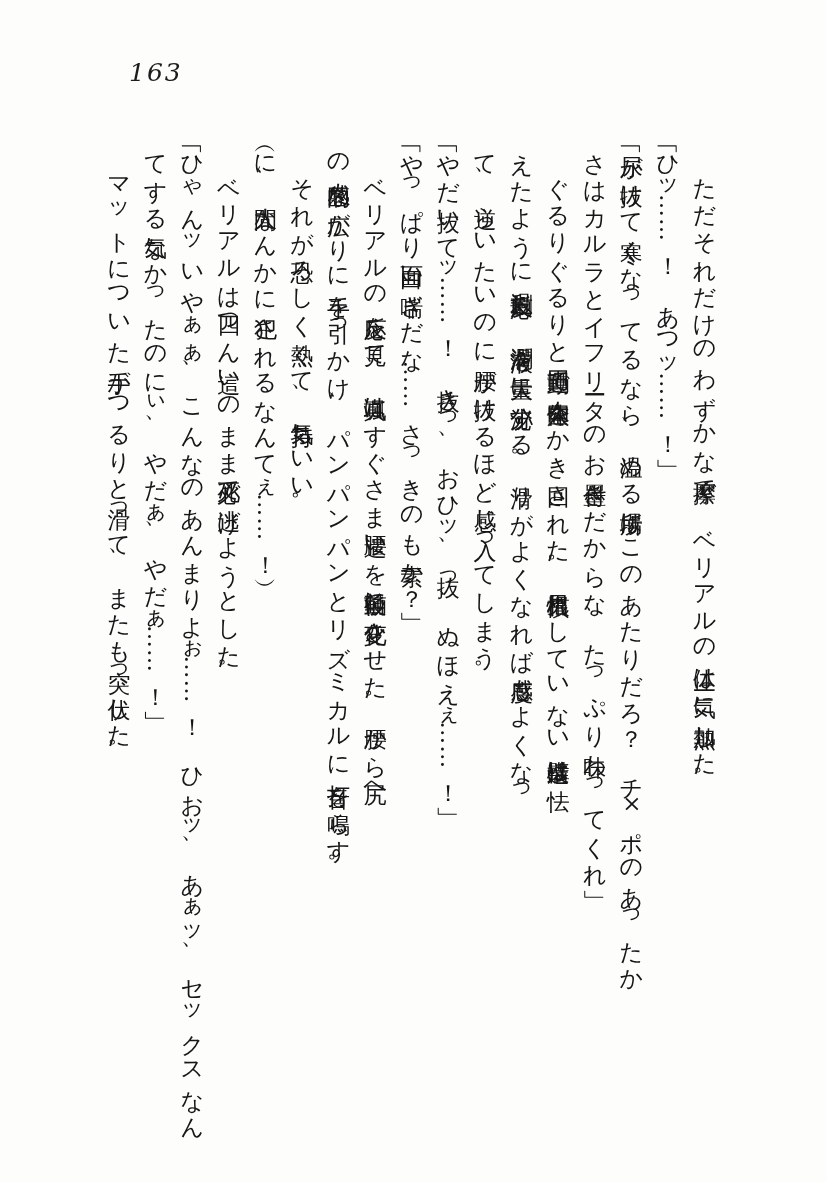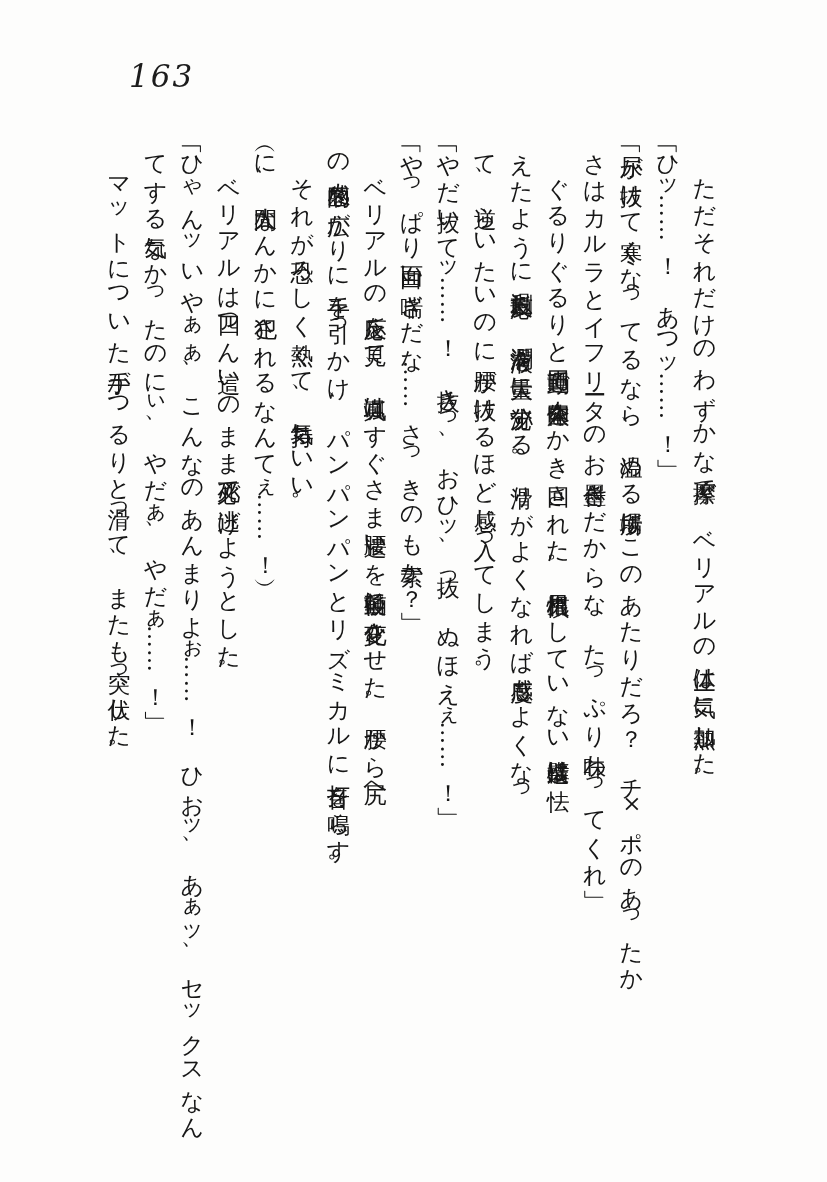--- a/index.html
+++ b/index.html
@@ -14,21 +14,21 @@
     background: #fdfdfc;
     overflow: hidden;
     font-family: "DejaVu Serif", "Liberation Serif", serif;
     color: #141414;
   }
   .page-number {
     position: absolute;
     left: 129px;
     top: 58px;
     font-style: italic;
-    font-size: 31px;
+    font-size: 25px;
     letter-spacing: 2px;
     color: #1c1c1c;
   }
   .text-block {
     position: absolute;
     top: 138px;
     right: 104px;
     height: 922px;
     writing-mode: vertical-rl;
     text-orientation: mixed;

